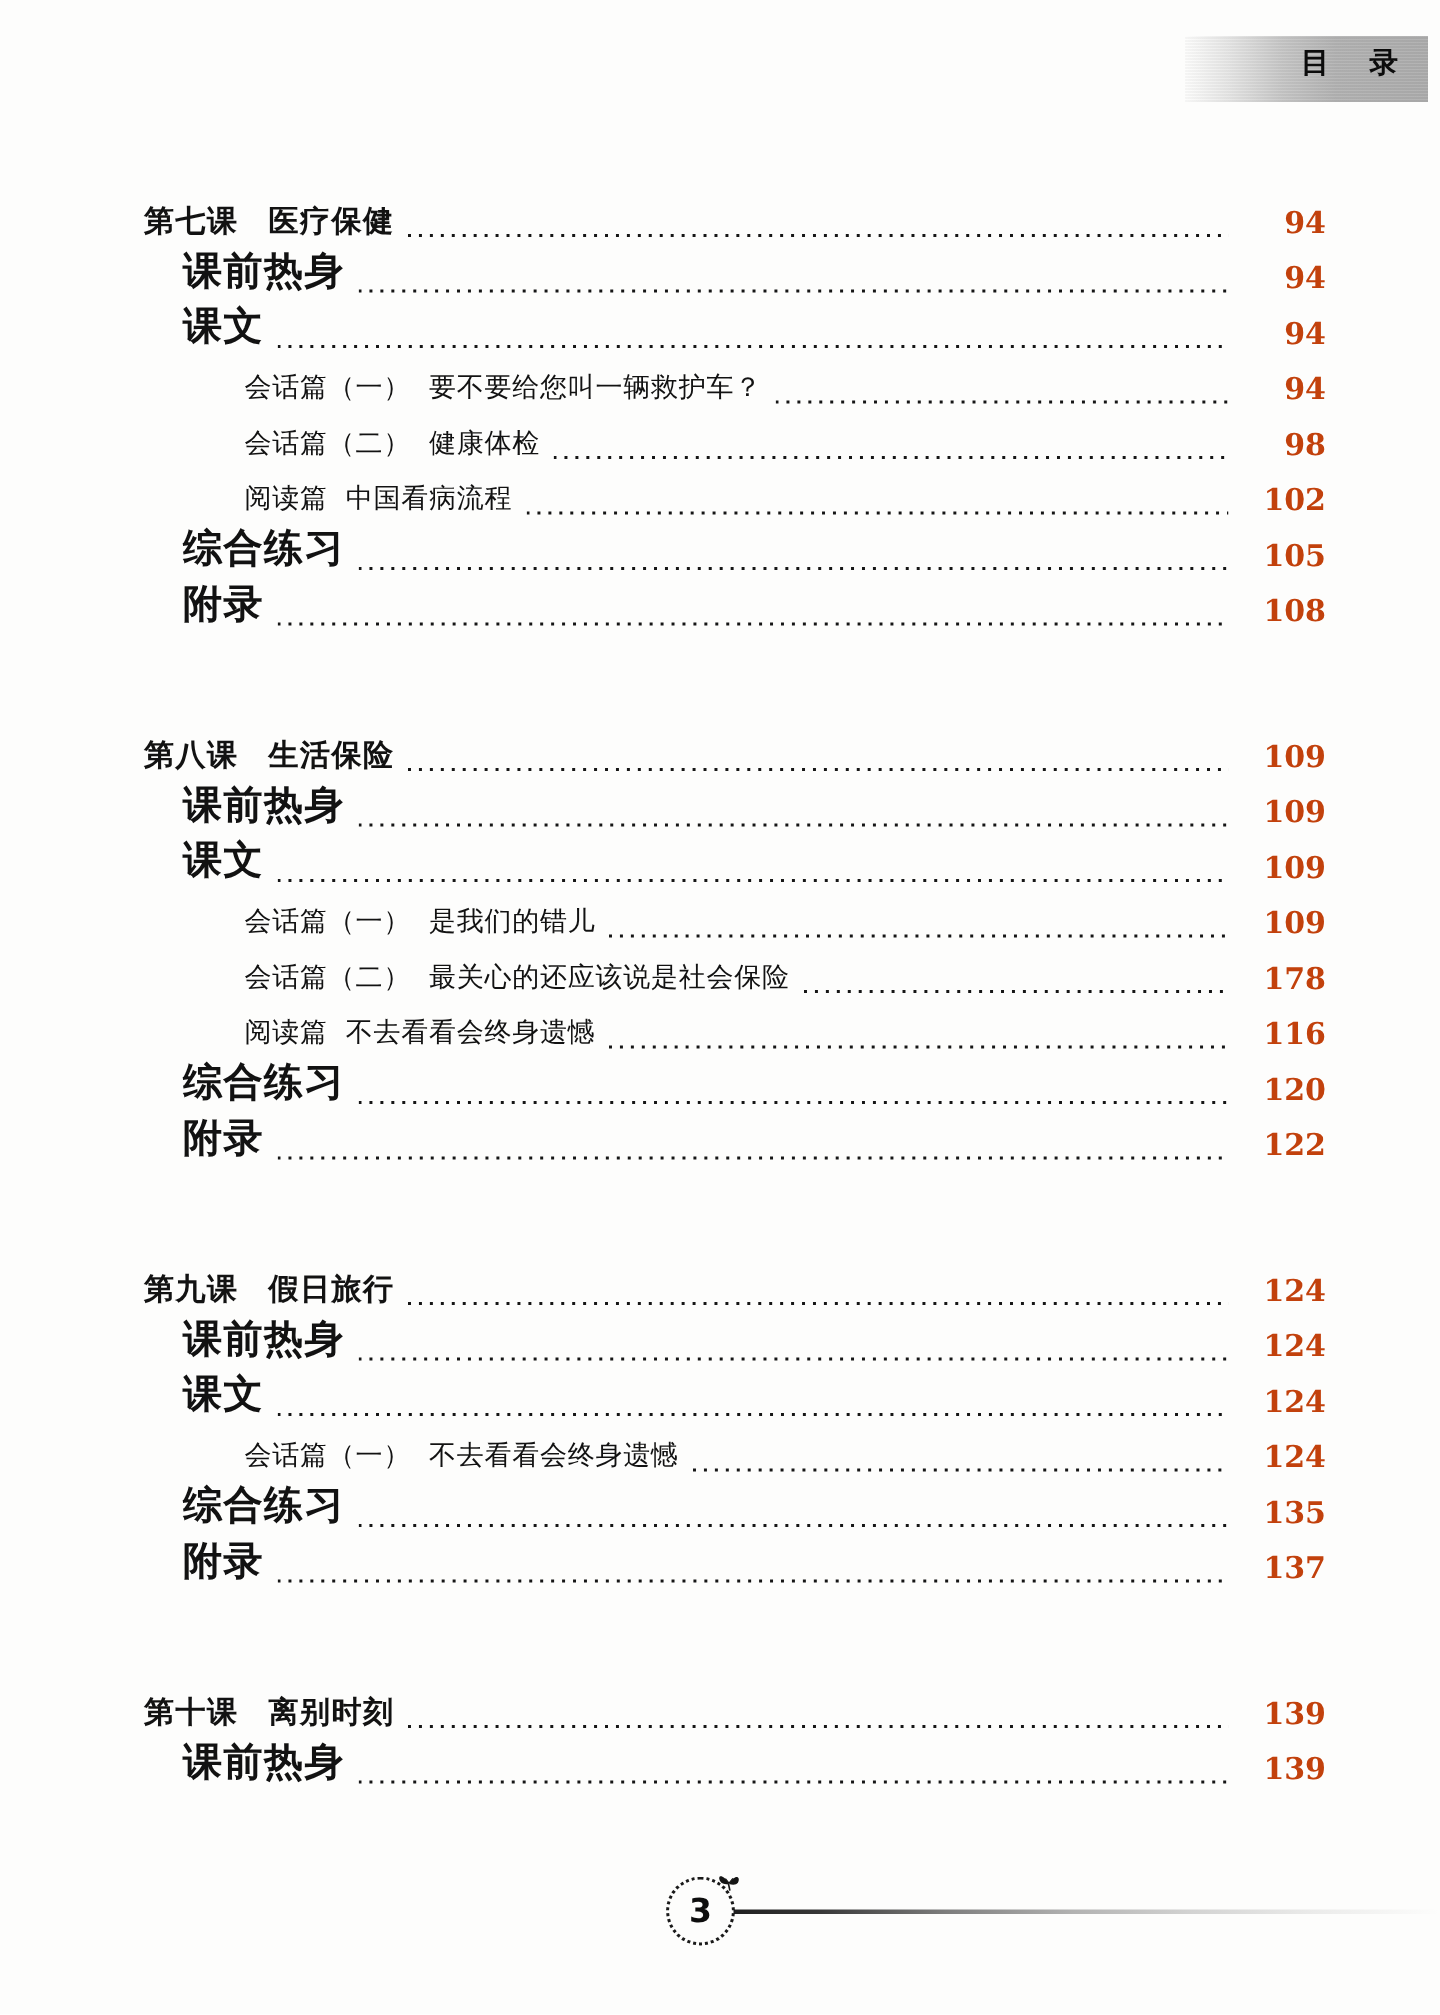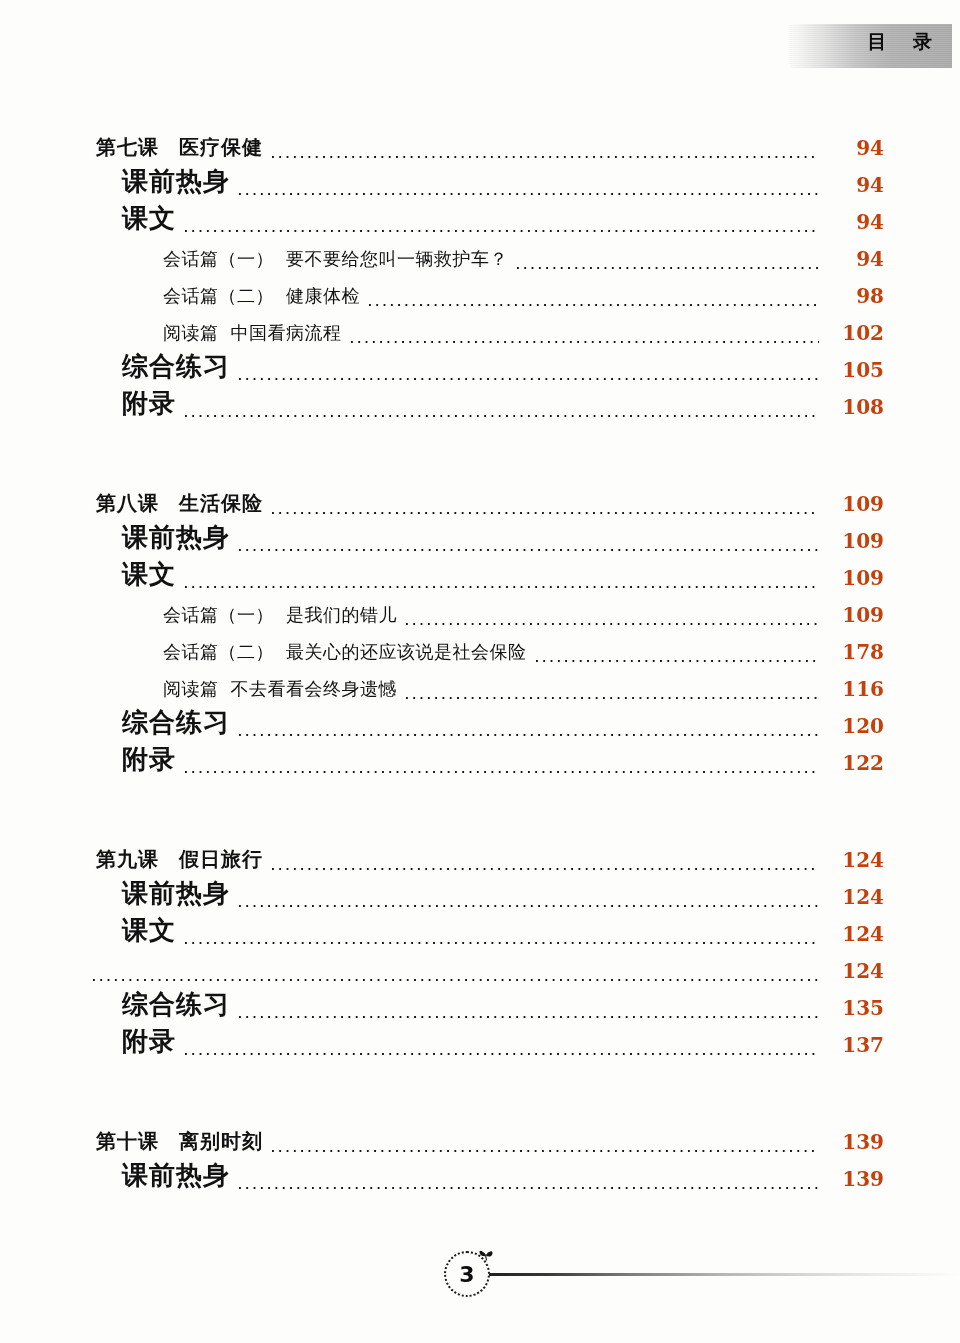--- a/index.html
+++ b/index.html
@@ -305,20 +305,21 @@
           <div class="toc-label"><span class="entry-title">课前热身</span></div>
           <div class="leader"></div>
           <div class="toc-page">124</div>
         </div>
         <div class="toc-row lvl-2">
           <div class="toc-label"><span class="entry-title">课文</span></div>
           <div class="leader"></div>
           <div class="toc-page">124</div>
         </div>
         <div class="toc-row lvl-3">
+          <div class="toc-label"><span class="part-no">会话篇（一）</span><span class="entry-title">不去看看会终身遗憾</span></div>
           <div class="leader"></div>
           <div class="toc-page">124</div>
         </div>
         <div class="toc-row lvl-2">
           <div class="toc-label"><span class="entry-title">综合练习</span></div>
           <div class="leader"></div>
           <div class="toc-page">135</div>
         </div>
         <div class="toc-row lvl-2">
           <div class="toc-label"><span class="entry-title">附录</span></div>

